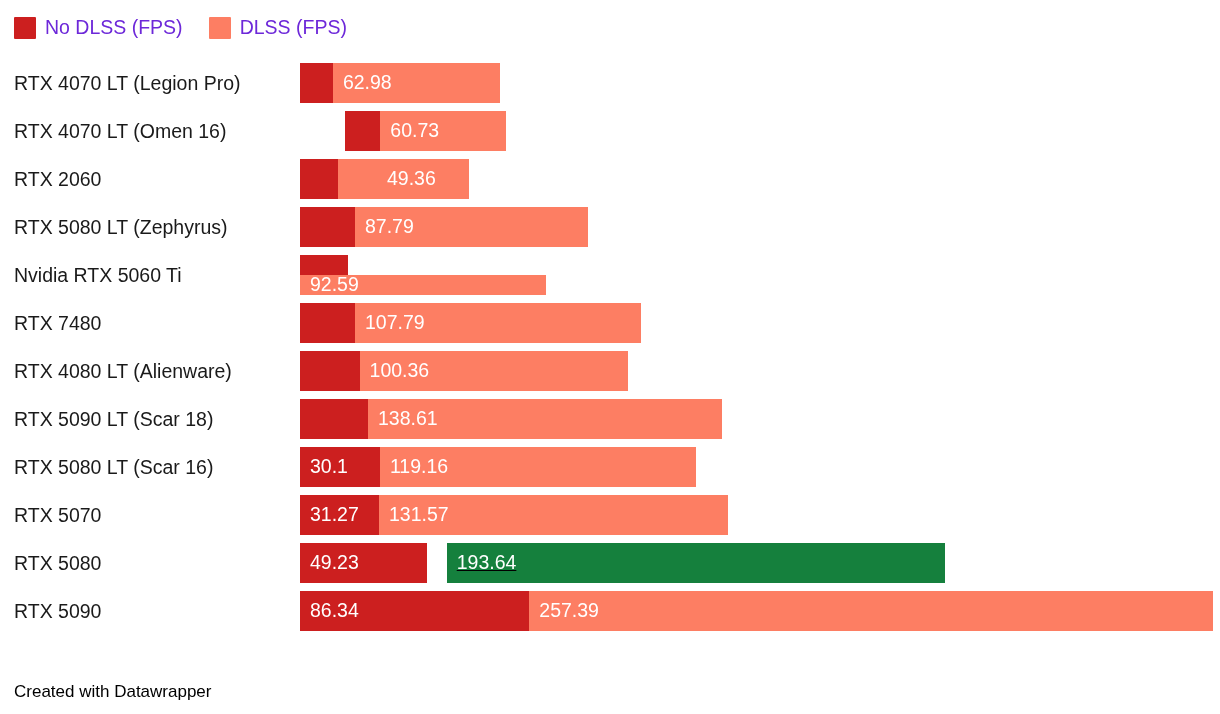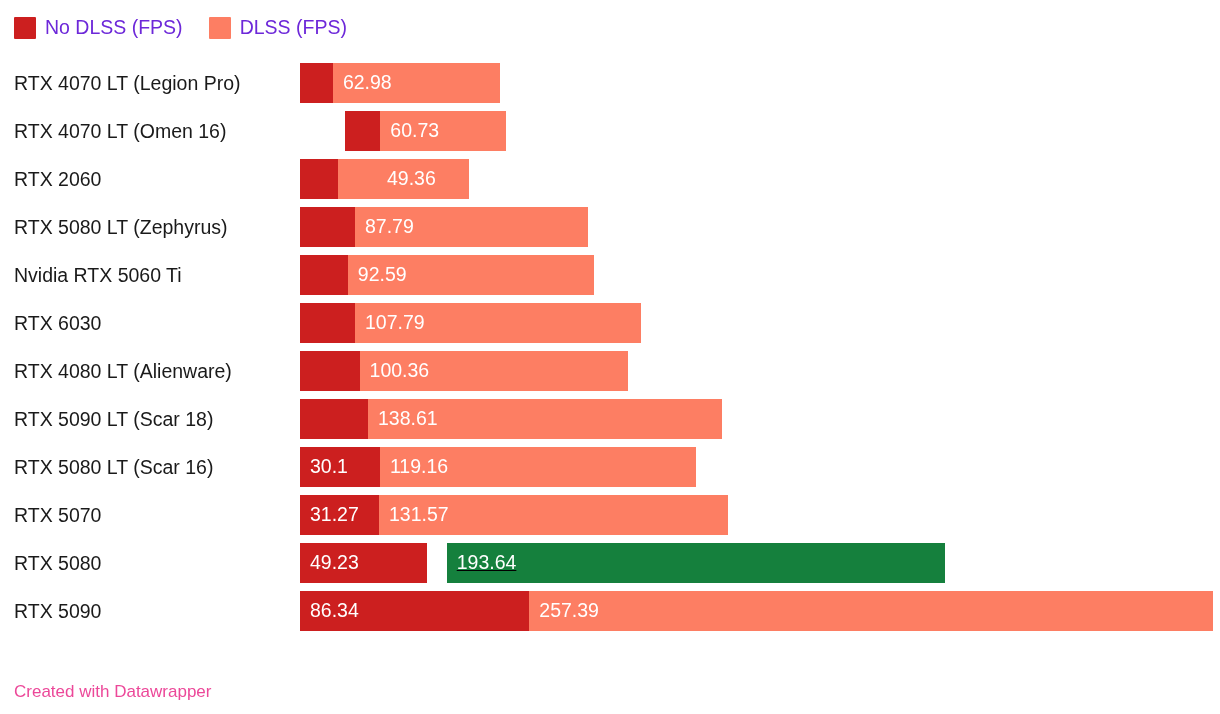--- a/index.html
+++ b/index.html
@@ -95,21 +95,21 @@
     white-space: nowrap;
     line-height: 1;
   }
 
   
   #footer {
     position: absolute;
     left: 14px;
     bottom: 14px;
     font-size: 17px;
-    color: #ec4899;
+    color: #000000;
     line-height: 1;
   }
 </style>
 </head>
 <body>
 
 <div id="chart-root">
 
   <div id="legend">
     <div class="legend-item">
@@ -154,29 +154,29 @@
         <div class="row-label">RTX 5080 LT (Zephyrus)</div>
         <div class="bar-track" style="width: 297px;">
           <div class="seg" style="width: 54.9792px; background: rgb(204, 31, 31);"></div>
           <div class="seg" style="width: 233.17px; background: rgb(253, 126, 99);">
             <span class="seg-value">87.79</span>
           </div>
         </div>
       </div>
       <div class="bar-row" style="top: 192px;">
         <div class="row-label">Nvidia RTX 5060 Ti</div>
-        <div class="bar-track" style="width: 348px;">
+        <div class="bar-track" style="width: 348px; flex-direction: column;">
           <div class="seg" style="width: 47.808px; background: rgb(204, 31, 31);"></div>
           <div class="seg" style="width: 245.919px; background: rgb(253, 126, 99);">
             <span class="seg-value">92.59</span>
           </div>
         </div>
       </div>
       <div class="bar-row" style="top: 240px;">
-        <div class="row-label">RTX 6030</div>
+        <div class="row-label">RTX 7480</div>
         <div class="bar-track" style="width: 341.269px;">
           <div class="seg" style="width: 54.9792px; background: rgb(204, 31, 31);"></div>
           <div class="seg" style="width: 286.29px; background: rgb(253, 126, 99);">
             <span class="seg-value">107.79</span>
           </div>
         </div>
       </div>
       <div class="bar-row" style="top: 288px;">
         <div class="row-label">RTX 4080 LT (Alienware)</div>
         <div class="bar-track" style="width: 327.644px;">

